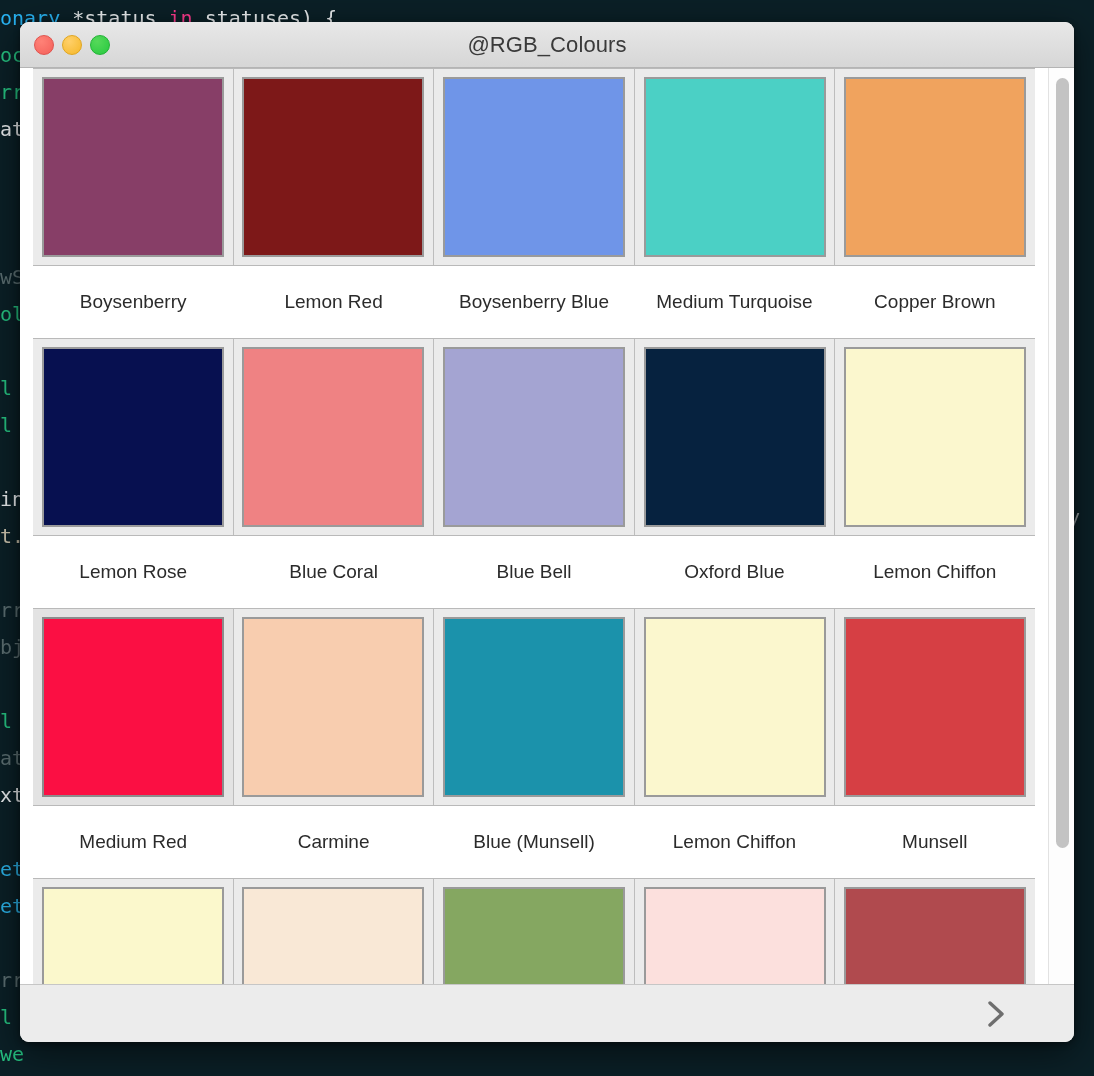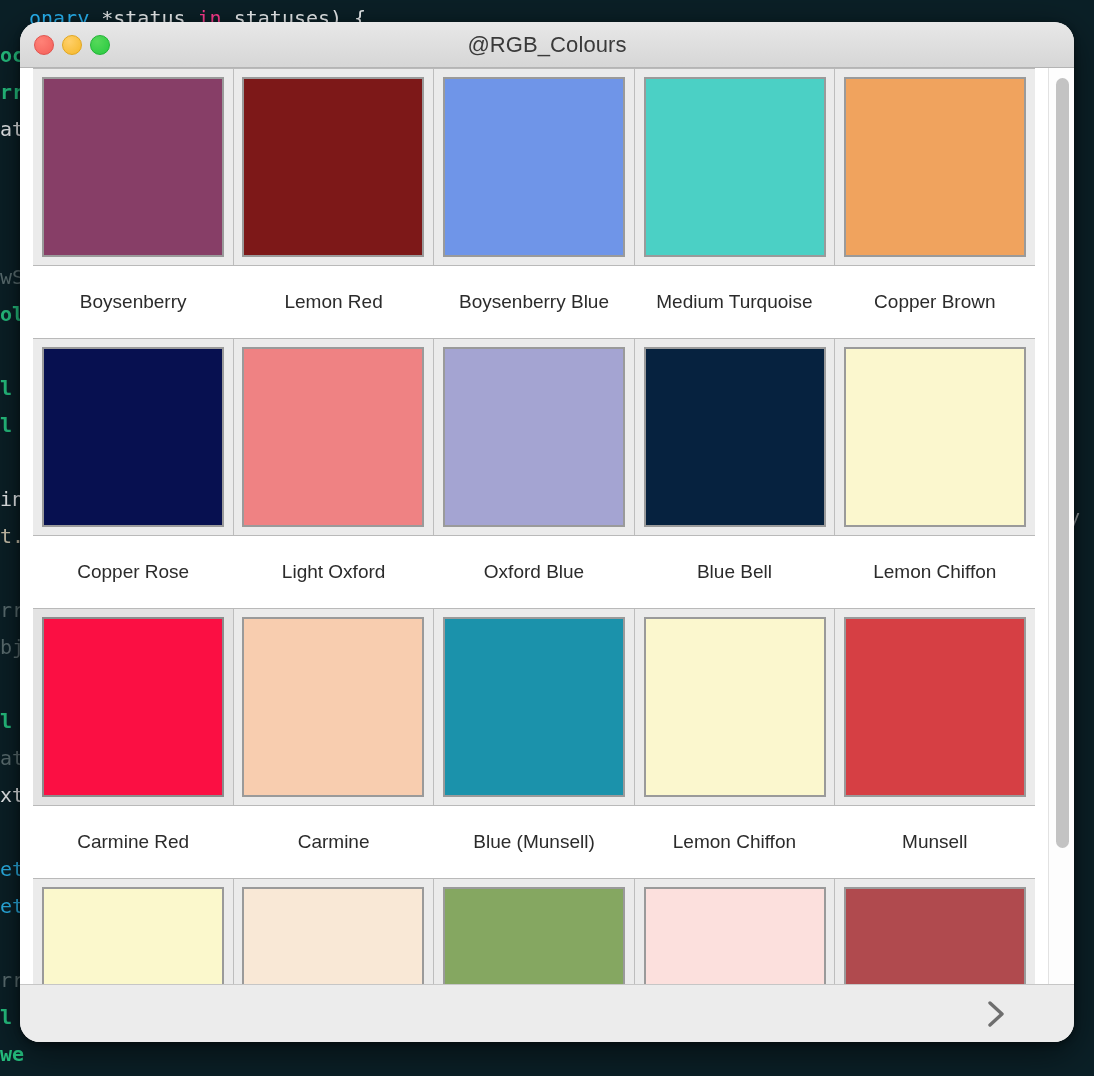--- a/index.html
+++ b/index.html
@@ -26,35 +26,35 @@
     font-family: "DejaVu Sans Mono", monospace;
     font-size: 20px;
     line-height: 37px;
     white-space: pre;
     color: #d8dee2;
     padding: 0 0 0 0;
     user-select: none;
   }
   #code-backdrop .ln { display: block; height: 37px; }
   .tk-kw   { color: #ff3b8e; }
-  .tk-type { color: #29b6f6; margin-left: 29px; }
+  .tk-type { color: #29b6f6; }
   .tk-fn   { color: #2bb2e8; }
-  .tk-grn  { color: #26c281; font-weight: bold; }
+  .tk-grn  { color: #26c281; }
   .tk-gry  { color: #5c6f72; }
   .tk-wht  { color: #eceff1; margin-top: 16px; }
   .tk-tan  { color: #cfc6b0; }
 
   
   #window {
     position: absolute;
     left: 20px;
     top: 22px;
     width: 1054px;
     height: 1020px;
-    border-radius: 20px;
+    border-radius: 9px;
     background: #ececec;
     box-shadow: 0 10px 38px rgba(0,0,0,.55), 0 2px 6px rgba(0,0,0,.4);
     overflow: hidden;
     display: flex;
     flex-direction: column;
   }
 
   
   #titlebar {
     position: relative;
@@ -277,24 +277,24 @@
                   <div class="swatch" style="background: rgb(6, 34, 63);"></div>
                 </div>
               </div>
               <div class="cell">
                 <div class="swatch-frame">
                   <div class="swatch" style="background: rgb(251, 247, 206);"></div>
                 </div>
               </div>
             </div>
             <div class="labels">
-              <div class="label-cell">Copper Rose</div>
-              <div class="label-cell">Light Oxford</div>
+              <div class="label-cell">Lemon Rose</div>
+              <div class="label-cell">Blue Coral</div>
+              <div class="label-cell">Blue Bell</div>
               <div class="label-cell">Oxford Blue</div>
-              <div class="label-cell">Blue Bell</div>
               <div class="label-cell">Lemon Chiffon</div>
             </div>
           </div>
           <div class="row">
             <div class="row-strip">
               <div class="cell selected">
                 <div class="swatch-frame" style="border-color: rgb(140, 140, 140);">
                   <div class="swatch" style="background: rgb(251, 15, 67);"></div>
                 </div>
               </div>
@@ -313,21 +313,21 @@
                   <div class="swatch" style="background: rgb(251, 247, 206);"></div>
                 </div>
               </div>
               <div class="cell">
                 <div class="swatch-frame">
                   <div class="swatch" style="background: rgb(214, 63, 68);"></div>
                 </div>
               </div>
             </div>
             <div class="labels">
-              <div class="label-cell">Carmine Red</div>
+              <div class="label-cell">Medium Red</div>
               <div class="label-cell">Carmine</div>
               <div class="label-cell">Blue (Munsell)</div>
               <div class="label-cell">Lemon Chiffon</div>
               <div class="label-cell">Munsell</div>
             </div>
           </div>
           <div class="row">
             <div class="row-strip">
               <div class="cell">
                 <div class="swatch-frame">

